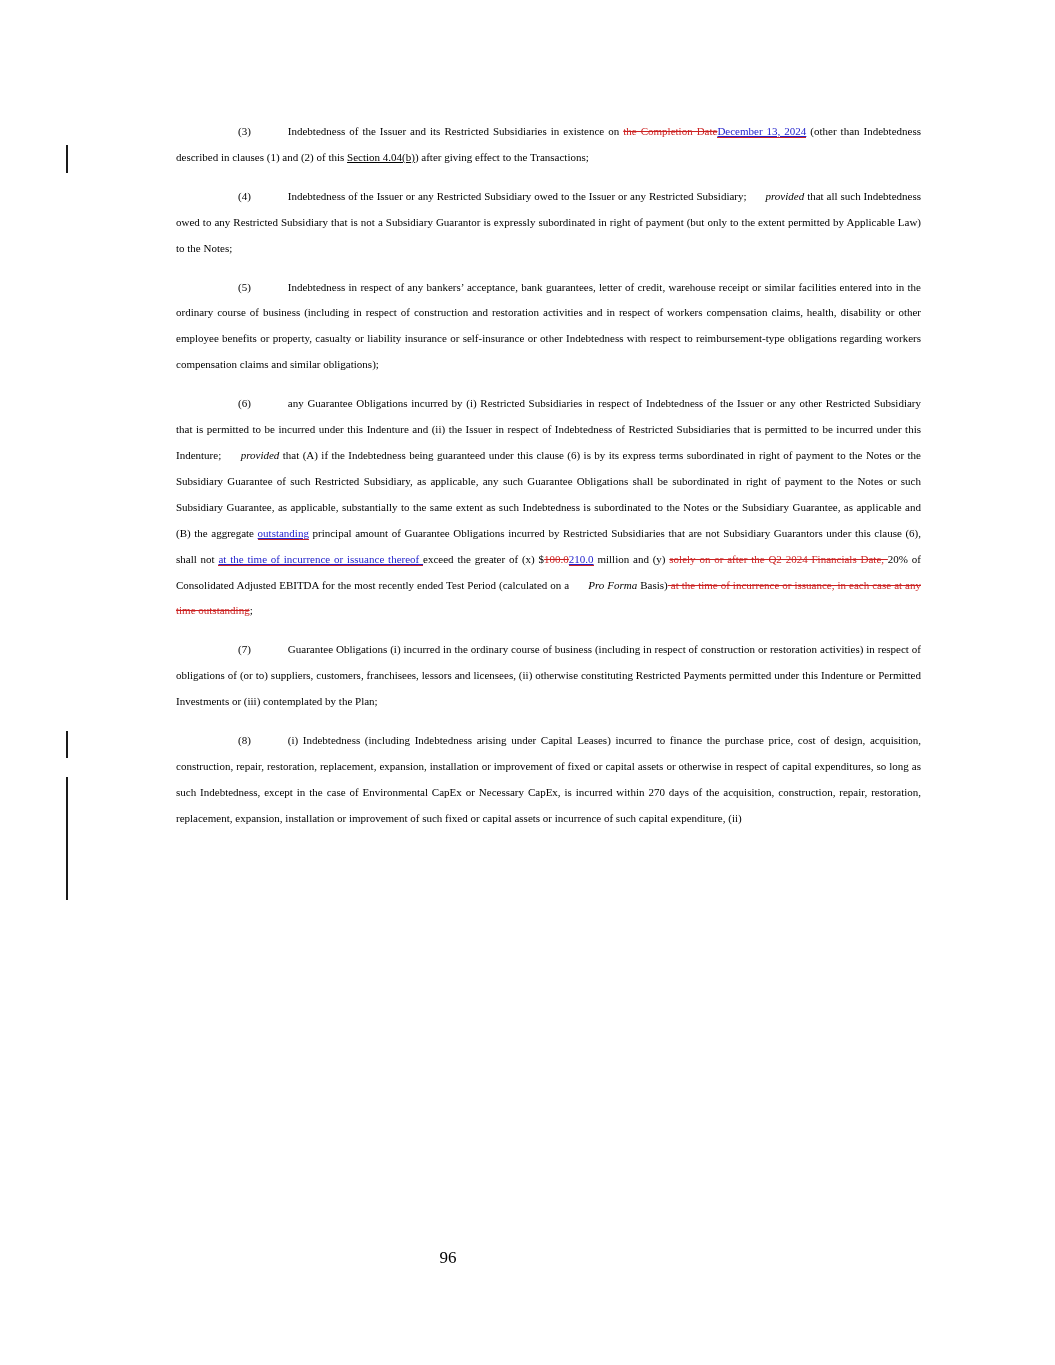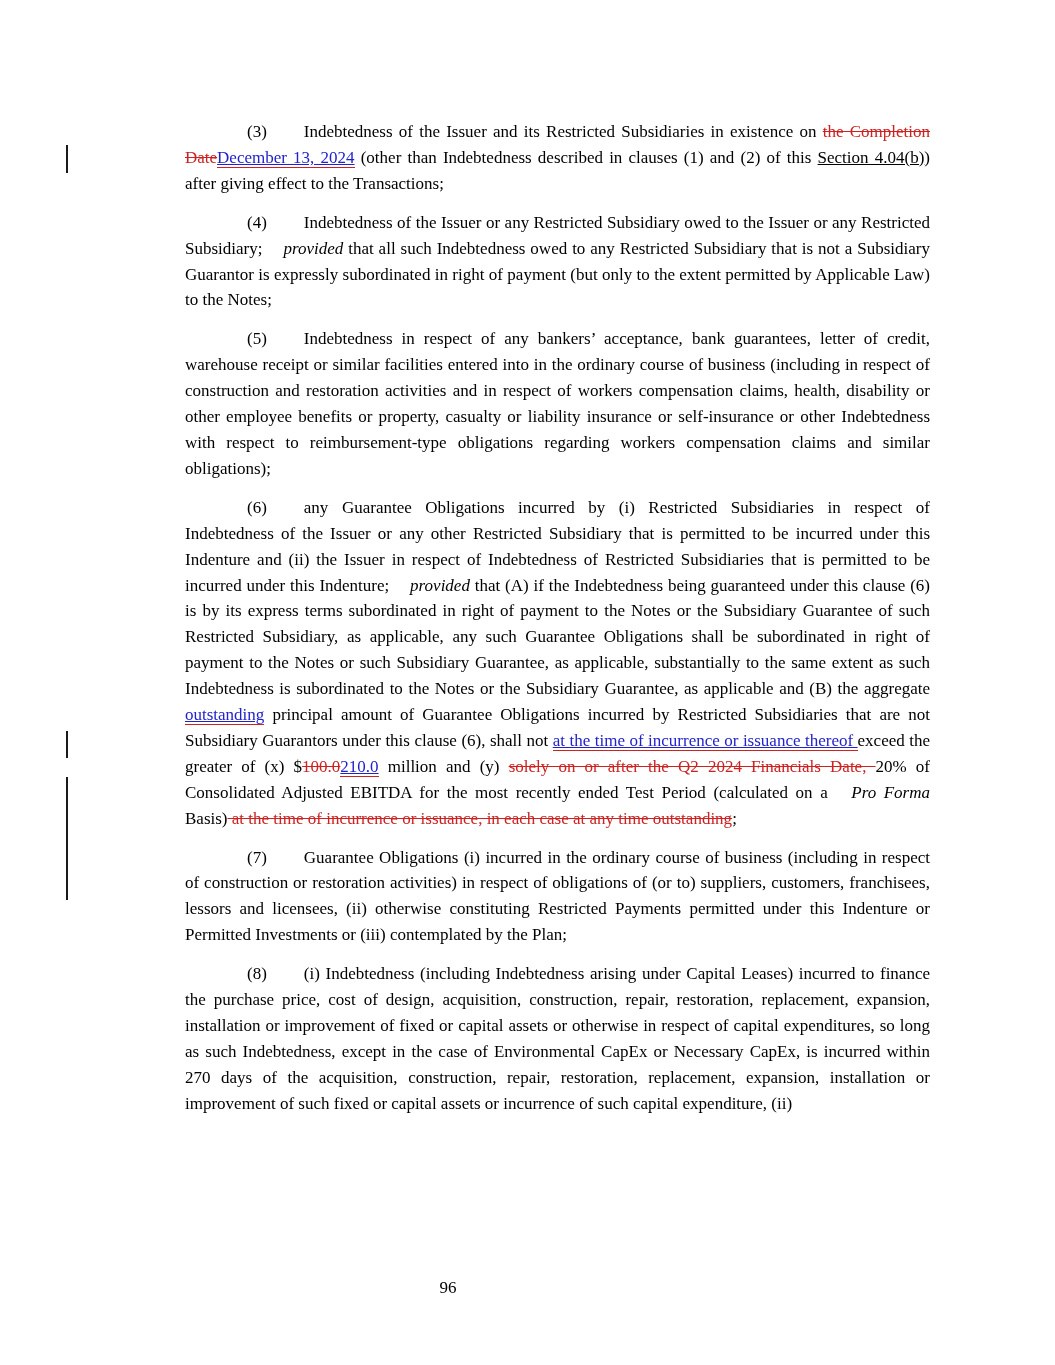--- a/index.html
+++ b/index.html
@@ -11,39 +11,39 @@
   body{
     width:1055px;height:1365px;
     background:#ffffff;
     position:relative;
     font-family:"Liberation Serif","DejaVu Serif",serif;
     color:var(--text-color);
     overflow:hidden;
   }
   .doc-body{
     position:absolute;
-    left:185px;top:119px;width:745px;
-    font-size:17px;line-height:25.9px;
+    left:176px;top:119px;width:745px;
+    font-size:11px;line-height:25.9px;
     text-align:justify;
   }
   p.para{margin:0 0 13px 0;text-indent:62px;}
   .seg-tab{display:inline-block;width:37px;}
   .seg-normal{}
   .seg-num{}
   .seg-italic{font-style:italic;margin-left:16px;}
   .seg-underline{text-decoration:underline;}
   .seg-del{color:var(--del-color);text-decoration:line-through;}
   .seg-ins{
     color:var(--ins-color);
     text-decoration:underline;
     border-bottom:1px solid var(--del-color);
   }
   .page-number{
     position:absolute;top:1245px;left:0;width:896px;
-    text-align:center;font-size:17px;line-height:26px;margin-top:30px;
+    text-align:center;font-size:17px;line-height:26px;
   }
   .change-bar{
     position:absolute;left:66px;width:2px;background:#1a1a1a;
   }
 </style>
 </head>
 <body>
 
 <div class="change-bar" style="top:145px;height:28px;"></div>
 <div class="change-bar" style="top:731px;height:27px;"></div>

